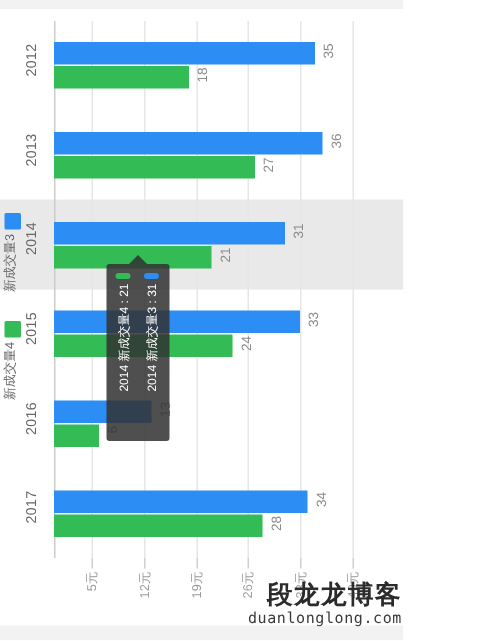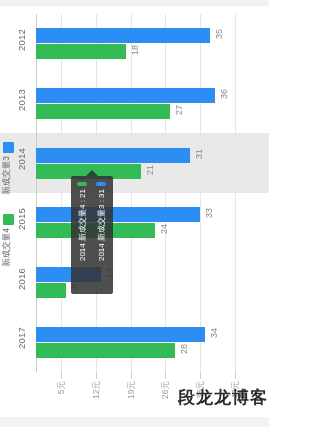--- a/index.html
+++ b/index.html
@@ -345,15 +345,16 @@
       <div class="tt-text">2014 新成交量4 : 21</div>
     </div>
     <div class="tt-col c1">
       <div class="tt-dot" style="background: rgb(44, 142, 244);"></div>
       <div class="tt-text">2014 新成交量3 : 31</div>
     </div>
   </div>
 
   <div id="watermark">
     <div class="wm-cn">段龙龙博客</div>
+    <div class="wm-en">duanlonglong.com</div>
   </div>
 
 </div>
 
 </body></html>

